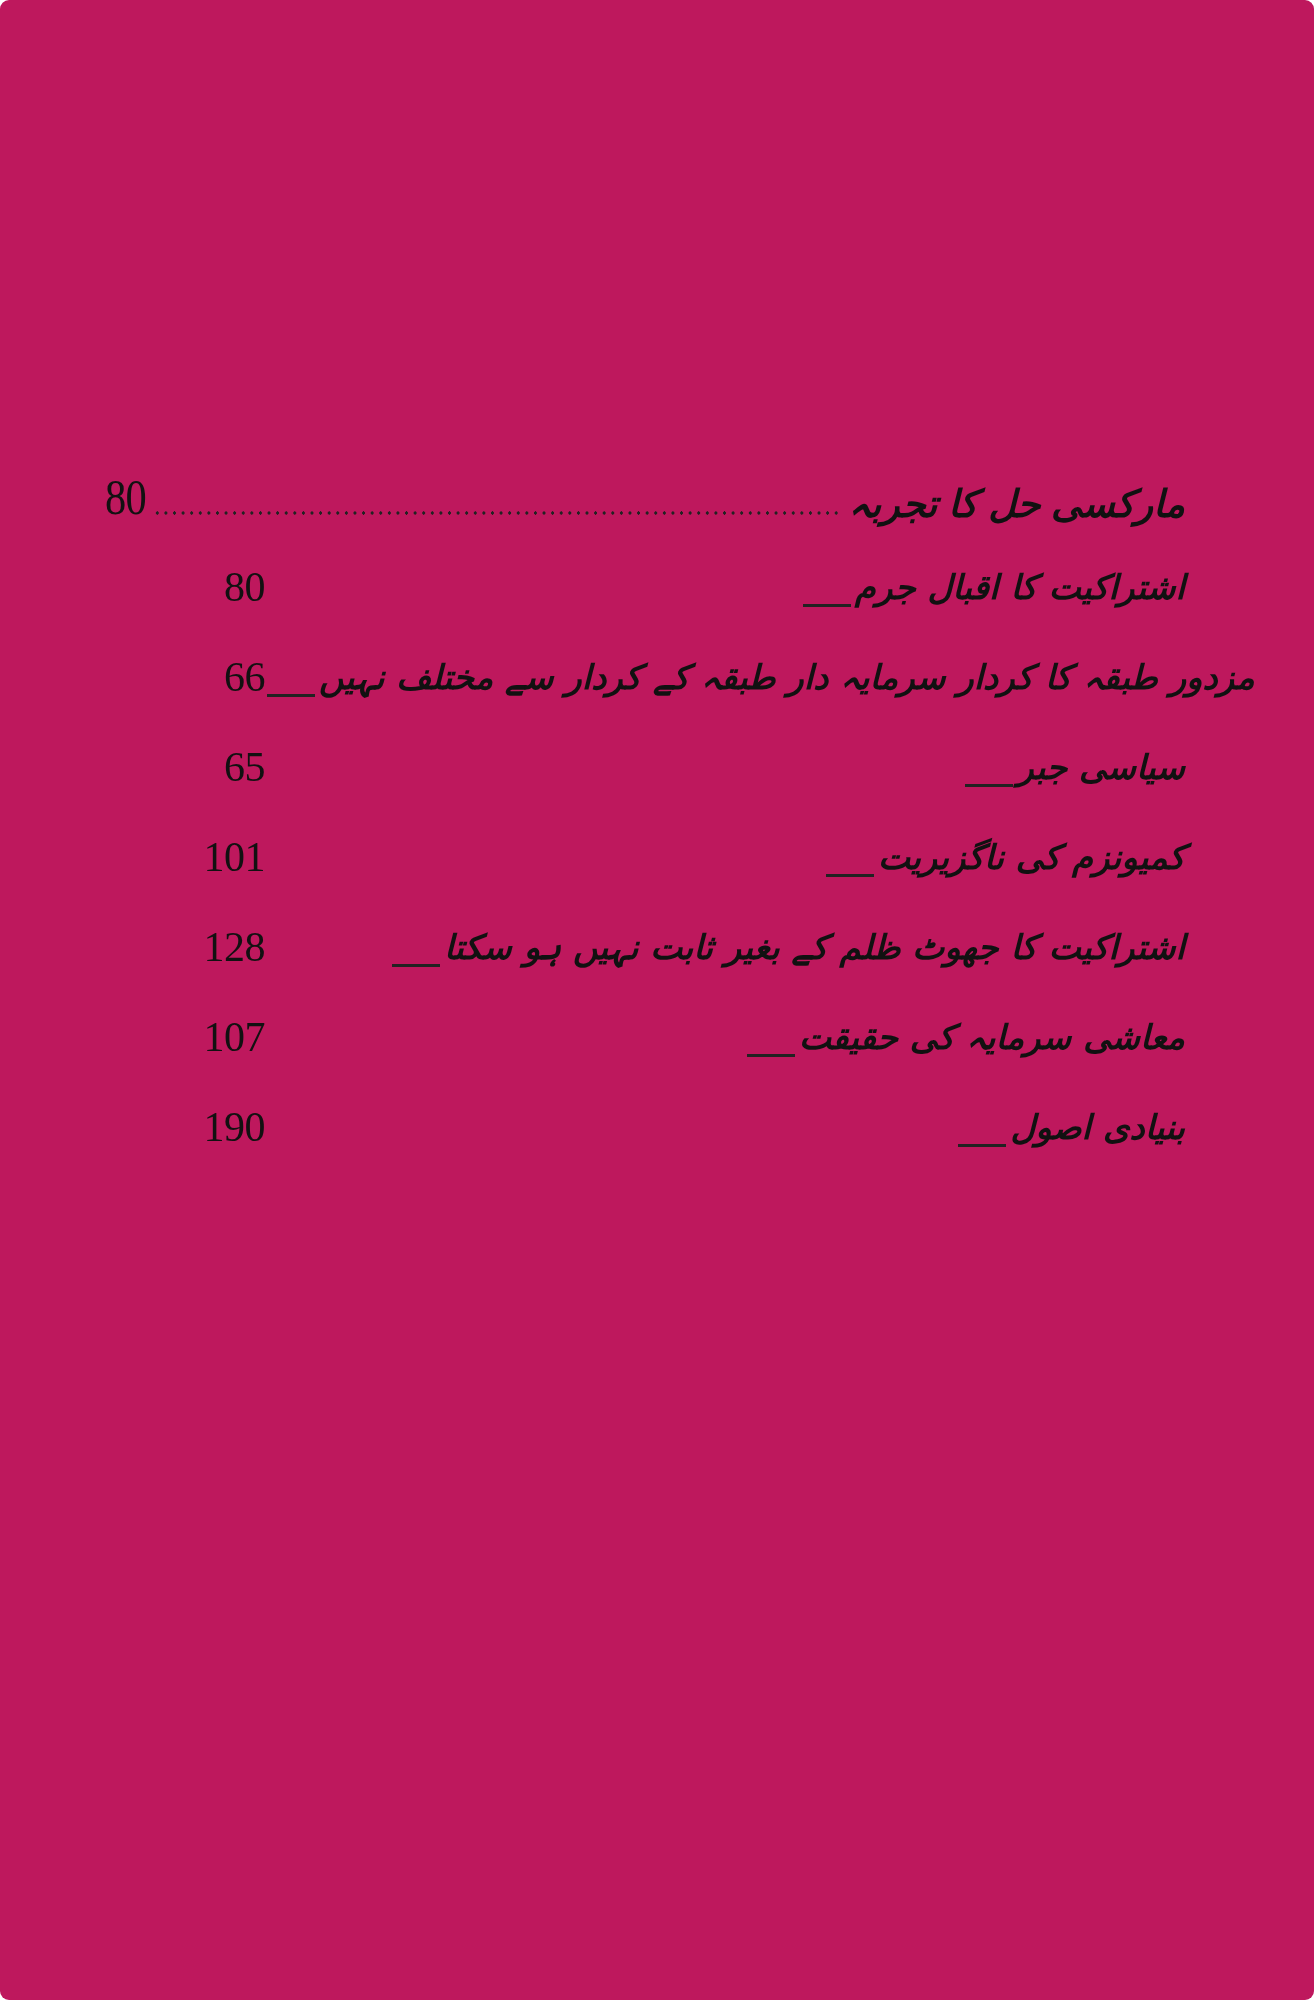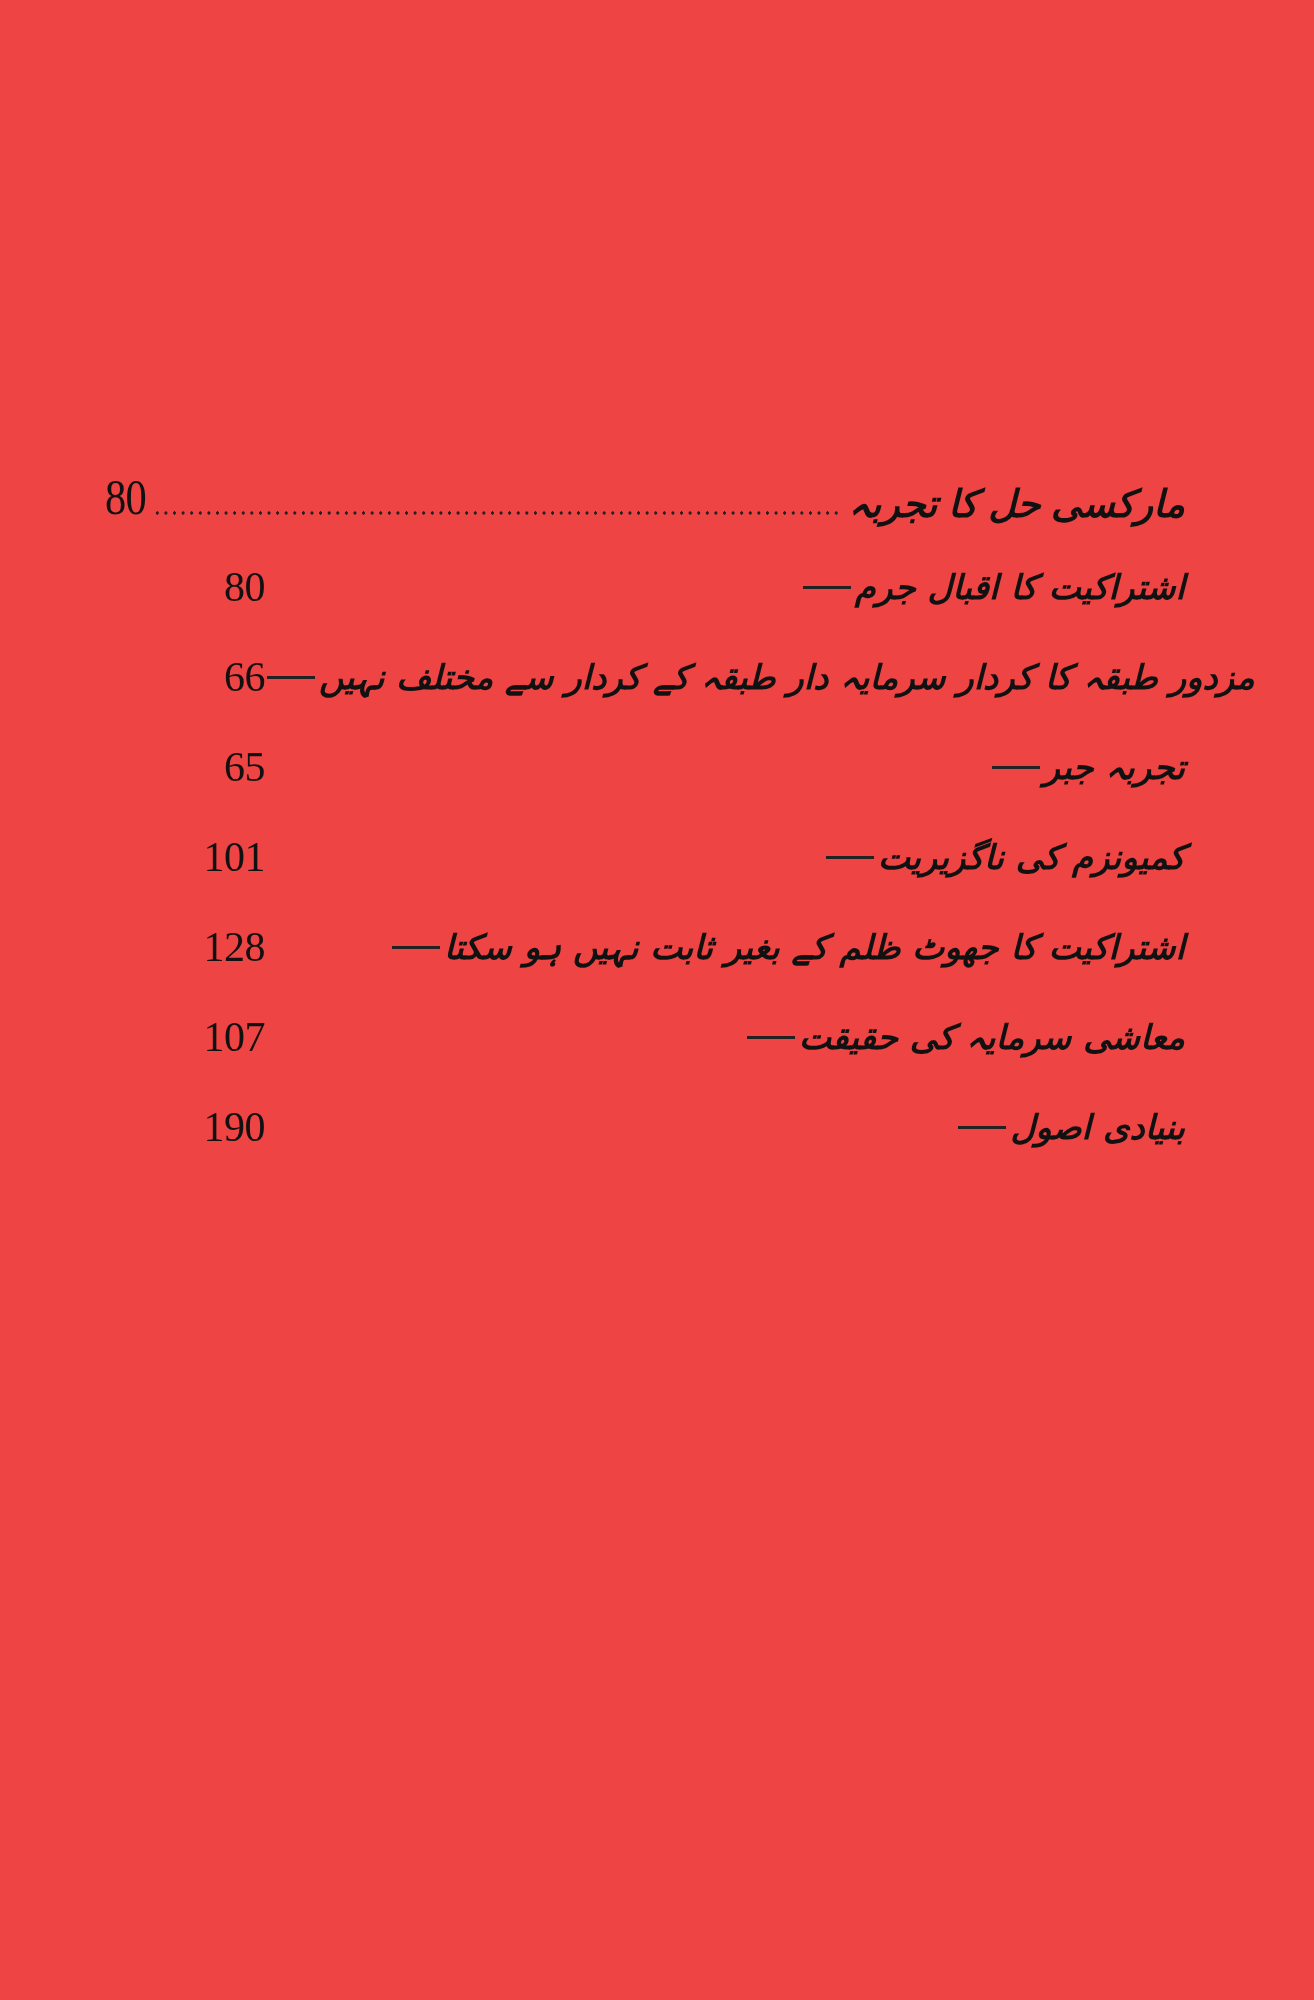--- a/index.html
+++ b/index.html
@@ -6,22 +6,23 @@
     html, body {
       width: 1314px;
       height: 2000px;
       background: #ffffff;
       overflow: hidden;
     }
     .page {
       position: relative;
       width: 1314px;
       height: 2000px;
-      background: #ef4444;
+      background: #be185d;
       color: #111111;
+      border-radius: 9px;
     }
     .toc {
       position: absolute;
       left: 105px;
       top: 430px;
       width: 1080px;
     }
     
     .chapter-row {
       display: flex;
@@ -89,21 +90,21 @@
       font-family: "DejaVu Sans", "Liberation Sans", sans-serif;
       font-size: 34px;
       font-weight: bold;
       font-style: italic;
       direction: rtl;
       unicode-bidi: embed;
       color: #111111;
       flex: 0 0 auto;
       display: flex;
       flex-direction: row-reverse;
-      align-items: center;
+      align-items: flex-end;
       gap: 4px;
     }
     .dash {
       display: inline-block;
       width: 48px;
       height: 3px;
       background: #222222;
       margin-left: 2px;
       flex: 0 0 auto;
     }
@@ -135,21 +136,21 @@
         <span class="entry-title">
           <span class="dash"></span>
           <span>مزدور طبقہ کا کردار سرمایہ دار طبقہ کے کردار سے مختلف نہیں</span>
         </span>
       </li>
       <li class="entry">
         <span class="entry-page">65</span>
         <span class="entry-spacer"></span>
         <span class="entry-title">
           <span class="dash"></span>
-          <span>تجربہ جبر</span>
+          <span>سیاسی جبر</span>
         </span>
       </li>
       <li class="entry">
         <span class="entry-page">101</span>
         <span class="entry-spacer"></span>
         <span class="entry-title">
           <span class="dash"></span>
           <span>کمیونزم کی ناگزیریت</span>
         </span>
       </li>

